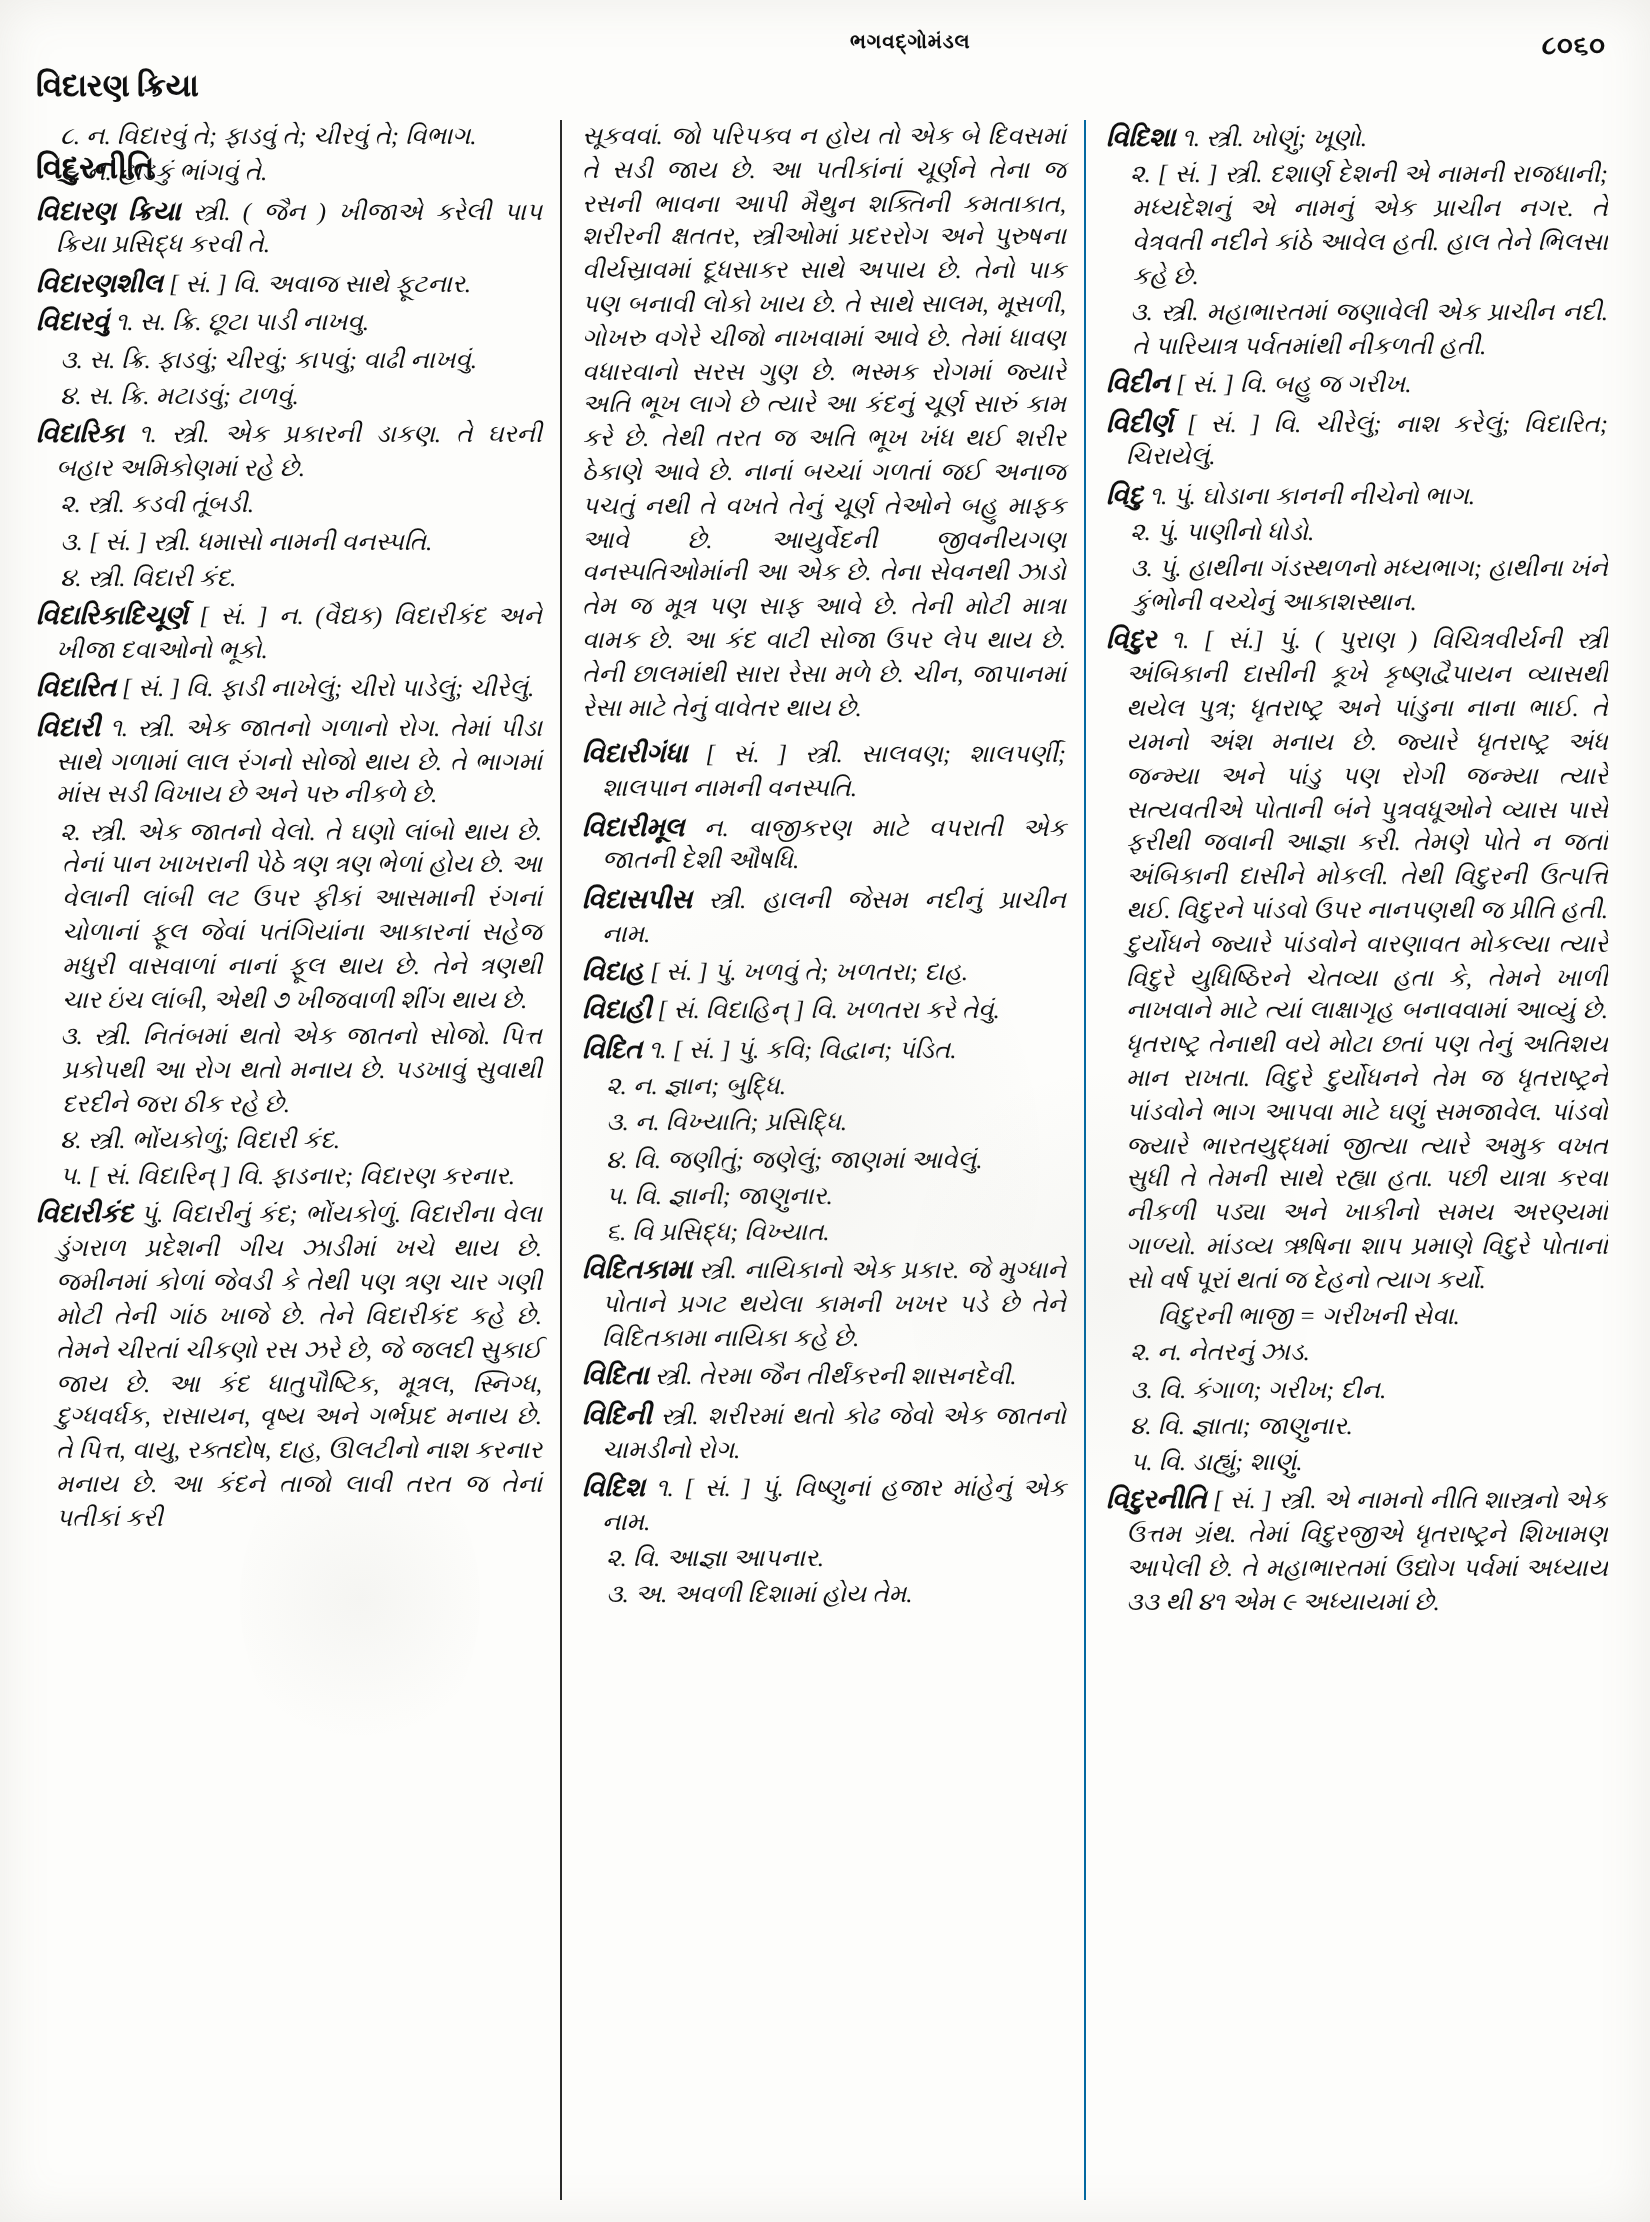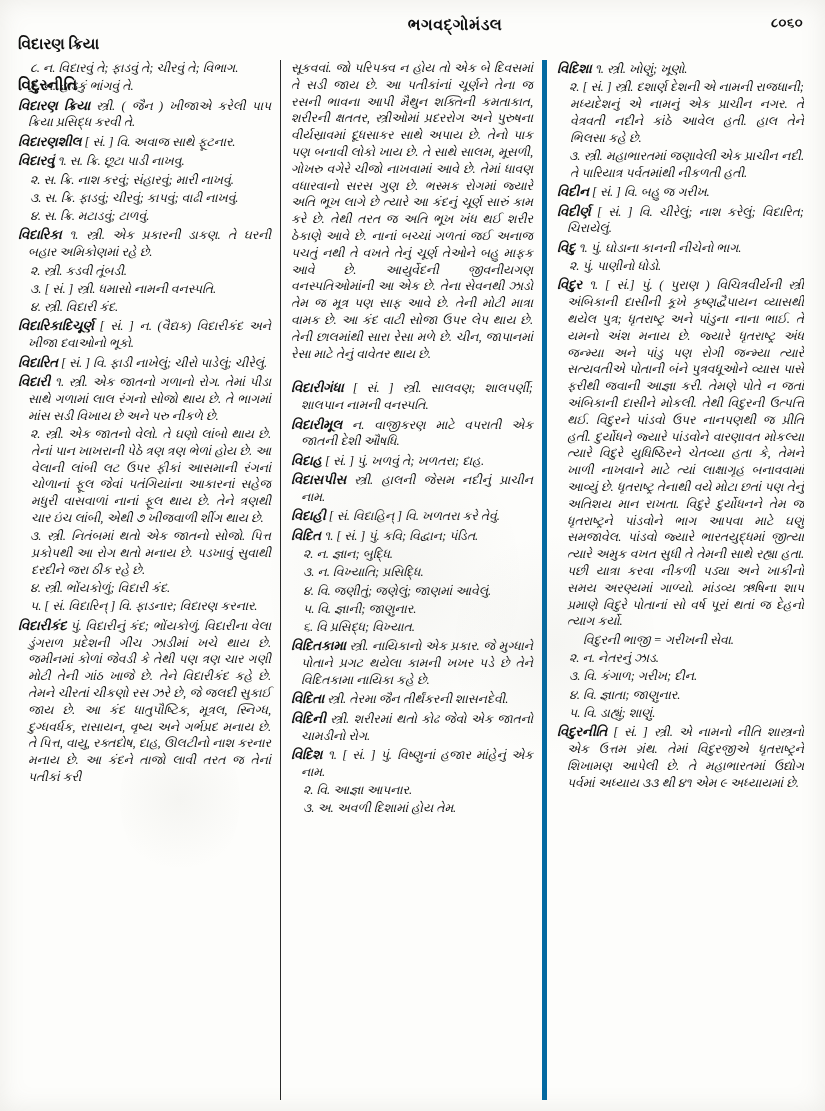--- a/index.html
+++ b/index.html
@@ -34,21 +34,21 @@
     justify-content: space-between;
   }
   .runhead-left {
     font-size: 15.5px;
     font-weight: bold;
     line-height: 1.32;
     letter-spacing: -0.1px;
     white-space: pre-line;
   }
   .runhead-center {
-    font-size: 16px;
+    font-size: 10px;
     font-weight: bold;
     letter-spacing: 0.4px;
     padding-top: 2px;
     margin-left: 40px;
   }
   .runhead-right {
     font-size: 13px;
     font-weight: bold;
     letter-spacing: 0.5px;
     padding-top: 1px;
@@ -73,37 +73,37 @@
     font-style: italic;
   }
   .col-1 { padding-right: 9px; }
   .col-2 {
     padding-left: 10px;
     padding-right: 9px;
     border-left: 1px solid #2a2a2a;
   }
   .col-3 {
     padding-left: 10px;
-    border-left: 5px solid #0369a1;
+    border-left: 1px solid #0369a1;
   }
 
   
   .entry {
     margin: 0 0 1.5px 0;
     text-indent: 0;
     padding-left: 10px;
     text-indent: -10px;
   }
   .sense {
     margin: 0 0 1.5px 0;
     padding-left: 13px;
     text-indent: -1px;
   }
   .cont {
-    margin: 0 0 17px 0;
+    margin: 0 0 6px 0;
     padding-left: 0;
   }
   .indent-line {
     margin: 0 0 1.5px 0;
     padding-left: 26px;
   }
 
   .hw {
     font-weight: bold;
     font-size: 13.2px;
@@ -147,42 +147,41 @@
     <div class="runhead-right">૮૦૬૦</div>
   </div>
 
   <div class="columns">
     <div class="col col-1" id="col-1">
         <p class="sense">૮. ન. વિદારવું તે; ફાડવું તે; ચીરવું તે; વિભાગ.</p>
         <p class="sense">૯. ન. હાડકું ભાંગવું તે.</p>
         <p class="entry"><span class="hw">વિદારણ ક્રિયા</span><span> સ્ત્રી. ( જૈન ) ખીજાએ કરેલી પાપ ક્રિયા પ્રસિદ્ધ કરવી તે.</span></p>
         <p class="entry"><span class="hw">વિદારણશીલ</span><span> [ સં. ] વિ. અવાજ સાથે ફૂટનાર.</span></p>
         <p class="entry"><span class="hw">વિદારવું</span><span> ૧. સ. ક્રિ. છૂટા પાડી નાખવુ.</span></p>
-        <p class="sense">૨. સ. ક્રિ. નાશ કરવું; સંહારવું; મારી નાખવું.</p>
         <p class="sense">૩. સ. ક્રિ. ફાડવું; ચીરવું; કાપવું; વાઢી નાખવું.</p>
         <p class="sense">૪. સ. ક્રિ. મટાડવું; ટાળવું.</p>
         <p class="entry"><span class="hw">વિદારિકા</span><span> ૧. સ્ત્રી. એક પ્રકારની ડાકણ. તે ઘરની બહાર અમિકોણમાં રહે છે.</span></p>
         <p class="sense">૨. સ્ત્રી. કડવી તૂંબડી.</p>
         <p class="sense">૩. [ સં. ] સ્ત્રી. ધમાસો નામની વનસ્પતિ.</p>
         <p class="sense">૪. સ્ત્રી. વિદારી કંદ.</p>
         <p class="entry"><span class="hw">વિદારિકાદિચૂર્ણ</span><span> [ સં. ] ન. (વૈદ્યક) વિદારીકંદ અને ખીજા દવાઓનો ભૂકો.</span></p>
         <p class="entry"><span class="hw">વિદારિત</span><span> [ સં. ] વિ. ફાડી નાખેલું; ચીરો પાડેલું; ચીરેલું.</span></p>
         <p class="entry"><span class="hw">વિદારી</span><span> ૧. સ્ત્રી. એક જાતનો ગળાનો રોગ. તેમાં પીડા સાથે ગળામાં લાલ રંગનો સોજો થાય છે. તે ભાગમાં માંસ સડી વિખાય છે અને પરુ નીકળે છે.</span></p>
         <p class="sense">૨. સ્ત્રી. એક જાતનો વેલો. તે ઘણો લાંબો થાય છે. તેનાં પાન ખાખરાની પેઠે ત્રણ ત્રણ ભેળાં હોય છે. આ વેલાની લાંબી લટ ઉપર ફીકાં આસમાની રંગનાં ચોળાનાં ફૂલ જેવાં પતંગિયાંના આકારનાં સહેજ મધુરી વાસવાળાં નાનાં ફૂલ થાય છે. તેને ત્રણથી ચાર ઇંચ લાંબી, એથી ૭ ખીજવાળી શીંગ થાય છે.</p>
         <p class="sense">૩. સ્ત્રી. નિતંબમાં થતો એક જાતનો સોજો. પિત્ત પ્રકોપથી આ રોગ થતો મનાય છે. પડખાવું સુવાથી દરદીને જરા ઠીક રહે છે.</p>
         <p class="sense">૪. સ્ત્રી. ભોંયકોળું; વિદારી કંદ.</p>
         <p class="sense">૫. [ સં. વિદારિન્ ] વિ. ફાડનાર; વિદારણ કરનાર.</p>
         <p class="entry"><span class="hw">વિદારીકંદ</span><span> પું. વિદારીનું કંદ; ભોંયકોળું. વિદારીના વેલા ડુંગરાળ પ્રદેશની ગીચ ઝાડીમાં ખચે થાય છે. જમીનમાં કોળાં જેવડી કે તેથી પણ ત્રણ ચાર ગણી મોટી તેની ગાંઠ ખાજે છે. તેને વિદારીકંદ કહે છે. તેમને ચીરતાં ચીકણો રસ ઝરે છે, જે જલદી સુકાઈ જાય છે. આ કંદ ધાતુપૌષ્ટિક, મૂત્રલ, સ્નિગ્ધ, દુગ્ધવર્ધક, રાસાયન, વૃષ્ય અને ગર્ભપ્રદ મનાય છે. તે પિત્ત, વાયુ, રક્તદોષ, દાહ, ઊલટીનો નાશ કરનાર મનાય છે. આ કંદને તાજો લાવી તરત જ તેનાં પતીકાં કરી</span></p>
       </div>
     <div class="col col-2" id="col-2">
         <p class="cont">સૂકવવાં. જો પરિપક્વ ન હોય તો એક બે દિવસમાં તે સડી જાય છે. આ પતીકાંનાં ચૂર્ણને તેના જ રસની ભાવના આપી મૈથુન શક્તિની કમતાકાત, શરીરની ક્ષતતર, સ્ત્રીઓમાં પ્રદરરોગ અને પુરુષના વીર્યસ્રાવમાં દૂધસાકર સાથે અપાય છે. તેનો પાક પણ બનાવી લોકો ખાય છે. તે સાથે સાલમ, મૂસળી, ગોખરુ વગેરે ચીજો નાખવામાં આવે છે. તેમાં ધાવણ વધારવાનો સરસ ગુણ છે. ભસ્મક રોગમાં જ્યારે અતિ ભૂખ લાગે છે ત્યારે આ કંદનું ચૂર્ણ સારું કામ કરે છે. તેથી તરત જ અતિ ભૂખ ખંધ થઈ શરીર ઠેકાણે આવે છે. નાનાં બચ્ચાં ગળતાં જઈ અનાજ પચતું નથી તે વખતે તેનું ચૂર્ણ તેઓને બહુ માફક આવે છે. આયુર્વેદની જીવનીયગણ વનસ્પતિઓમાંની આ એક છે. તેના સેવનથી ઝાડો તેમ જ મૂત્ર પણ સાફ આવે છે. તેની મોટી માત્રા વામક છે. આ કંદ વાટી સોજા ઉપર લેપ થાય છે. તેની છાલમાંથી સારા રેસા મળે છે. ચીન, જાપાનમાં રેસા માટે તેનું વાવેતર થાય છે.</p>
         <p class="entry"><span class="hw">વિદારીગંધા</span><span> [ સં. ] સ્ત્રી. સાલવણ; શાલપર્ણી; શાલપાન નામની વનસ્પતિ.</span></p>
         <p class="entry"><span class="hw">વિદારીમૂલ</span><span> ન. વાજીકરણ માટે વપરાતી એક જાતની દેશી ઔષધિ.</span></p>
+        <p class="entry"><span class="hw">વિદાસપીસ</span><span> સ્ત્રી. હાલની જેસમ નદીનું પ્રાચીન નામ.</span></p>
         <p class="entry"><span class="hw">વિદાહ</span><span> [ સં. ] પું. ખળવું તે; ખળતરા; દાહ.</span></p>
-        <p class="entry"><span class="hw">વિદાસપીસ</span><span> સ્ત્રી. હાલની જેસમ નદીનું પ્રાચીન નામ.</span></p>
         <p class="entry"><span class="hw">વિદાહી</span><span> [ સં. વિદાહિન્ ] વિ. ખળતરા કરે તેવું.</span></p>
         <p class="entry"><span class="hw">વિદિત</span><span> ૧. [ સં. ] પું. કવિ; વિદ્વાન; પંડિત.</span></p>
         <p class="sense">૨. ન. જ્ઞાન; બુદ્ધિ.</p>
         <p class="sense">૩. ન. વિખ્યાતિ; પ્રસિદ્ધિ.</p>
         <p class="sense">૪. વિ. જણીતું; જણેલું; જાણમાં આવેલું.</p>
         <p class="sense">૫. વિ. જ્ઞાની; જાણુનાર.</p>
         <p class="sense">૬. વિ પ્રસિદ્ધ; વિખ્યાત.</p>
         <p class="entry"><span class="hw">વિદિતકામા</span><span> સ્ત્રી. નાયિકાનો એક પ્રકાર. જે મુગ્ધાને પોતાને પ્રગટ થયેલા કામની ખખર પડે છે તેને વિદિતકામા નાયિકા કહે છે.</span></p>
         <p class="entry"><span class="hw">વિદિતા</span><span> સ્ત્રી. તેરમા જૈન તીર્થંકરની શાસનદેવી.</span></p>
         <p class="entry"><span class="hw">વિદિની</span><span> સ્ત્રી. શરીરમાં થતો કોઢ જેવો એક જાતનો ચામડીનો રોગ.</span></p>
@@ -191,20 +190,21 @@
         <p class="sense">૩. અ. અવળી દિશામાં હોય તેમ.</p>
       </div>
     <div class="col col-3" id="col-3">
         <p class="entry"><span class="hw">વિદિશા</span><span> ૧. સ્ત્રી. ખોણું; ખૂણો.</span></p>
         <p class="sense">૨. [ સં. ] સ્ત્રી. દશાર્ણ દેશની એ નામની રાજધાની; મધ્યદેશનું એ નામનું એક પ્રાચીન નગર. તે વેત્રવતી નદીને કાંઠે આવેલ હતી. હાલ તેને ભિલસા કહે છે.</p>
         <p class="sense">૩. સ્ત્રી. મહાભારતમાં જણાવેલી એક પ્રાચીન નદી. તે પારિયાત્ર પર્વતમાંથી નીકળતી હતી.</p>
         <p class="entry"><span class="hw">વિદીન</span><span> [ સં. ] વિ. બહુ જ ગરીખ.</span></p>
         <p class="entry"><span class="hw">વિદીર્ણ</span><span> [ સં. ] વિ. ચીરેલું; નાશ કરેલું; વિદારિત; ચિરાયેલું.</span></p>
         <p class="entry"><span class="hw">વિદુ</span><span> ૧. પું. ઘોડાના કાનની નીચેનો ભાગ.</span></p>
         <p class="sense">૨. પું. પાણીનો ધોડો.</p>
+        <p class="sense">૩. પું. હાથીના ગંડસ્થળનો મધ્યભાગ; હાથીના ખંને કુંભોની વચ્ચેનું આકાશસ્થાન.</p>
         <p class="entry"><span class="hw">વિદુર</span><span> ૧. [ સં.] પું. ( પુરાણ ) વિચિત્રવીર્યની સ્ત્રી અંબિકાની દાસીની કૂખે કૃષ્ણદ્વૈપાયન વ્યાસથી થયેલ પુત્ર; ધૃતરાષ્ટ્ર અને પાંડુના નાના ભાઈ. તે યમનો અંશ મનાય છે. જ્યારે ધૃતરાષ્ટ્ર અંધ જન્મ્યા અને પાંડુ પણ રોગી જન્મ્યા ત્યારે સત્યવતીએ પોતાની બંને પુત્રવધૂઓને વ્યાસ પાસે ફરીથી જવાની આજ્ઞા કરી. તેમણે પોતે ન જતાં અંબિકાની દાસીને મોકલી. તેથી વિદુરની ઉત્પત્તિ થઈ. વિદુરને પાંડવો ઉપર નાનપણથી જ પ્રીતિ હતી. દુર્યોધને જ્યારે પાંડવોને વારણાવત મોકલ્યા ત્યારે વિદુરે યુધિષ્ઠિરને ચેતવ્યા હતા કે, તેમને ખાળી નાખવાને માટે ત્યાં લાક્ષાગૃહ બનાવવામાં આવ્યું છે. ધૃતરાષ્ટ્ર તેનાથી વયે મોટા છતાં પણ તેનું અતિશય માન રાખતા. વિદુરે દુર્યોધનને તેમ જ ધૃતરાષ્ટ્રને પાંડવોને ભાગ આપવા માટે ઘણું સમજાવેલ. પાંડવો જ્યારે ભારતયુદ્ધમાં જીત્યા ત્યારે અમુક વખત સુધી તે તેમની સાથે રહ્યા હતા. પછી યાત્રા કરવા નીકળી પડ્યા અને ખાકીનો સમય અરણ્યમાં ગાળ્યો. માંડવ્ય ઋષિના શાપ પ્રમાણે વિદુરે પોતાનાં સો વર્ષ પૂરાં થતાં જ દેહનો ત્યાગ કર્યો.</span></p>
         <p class="indent-line">વિદુરની ભાજી = ગરીખની સેવા.</p>
         <p class="sense">૨. ન. નેતરનું ઝાડ.</p>
         <p class="sense">૩. વિ. કંગાળ; ગરીખ; દીન.</p>
         <p class="sense">૪. વિ. જ્ઞાતા; જાણુનાર.</p>
         <p class="sense">૫. વિ. ડાહ્યું; શાણું.</p>
         <p class="entry"><span class="hw">વિદુરનીતિ</span><span> [ સં. ] સ્ત્રી. એ નામનો નીતિ શાસ્ત્રનો એક ઉત્તમ ગ્રંથ. તેમાં વિદુરજીએ ધૃતરાષ્ટ્રને શિખામણ આપેલી છે. તે મહાભારતમાં ઉદ્યોગ પર્વમાં અધ્યાય ૩૩ થી ૪૧ એમ ૯ અધ્યાયમાં છે.</span></p>
       </div>
   </div>
 

